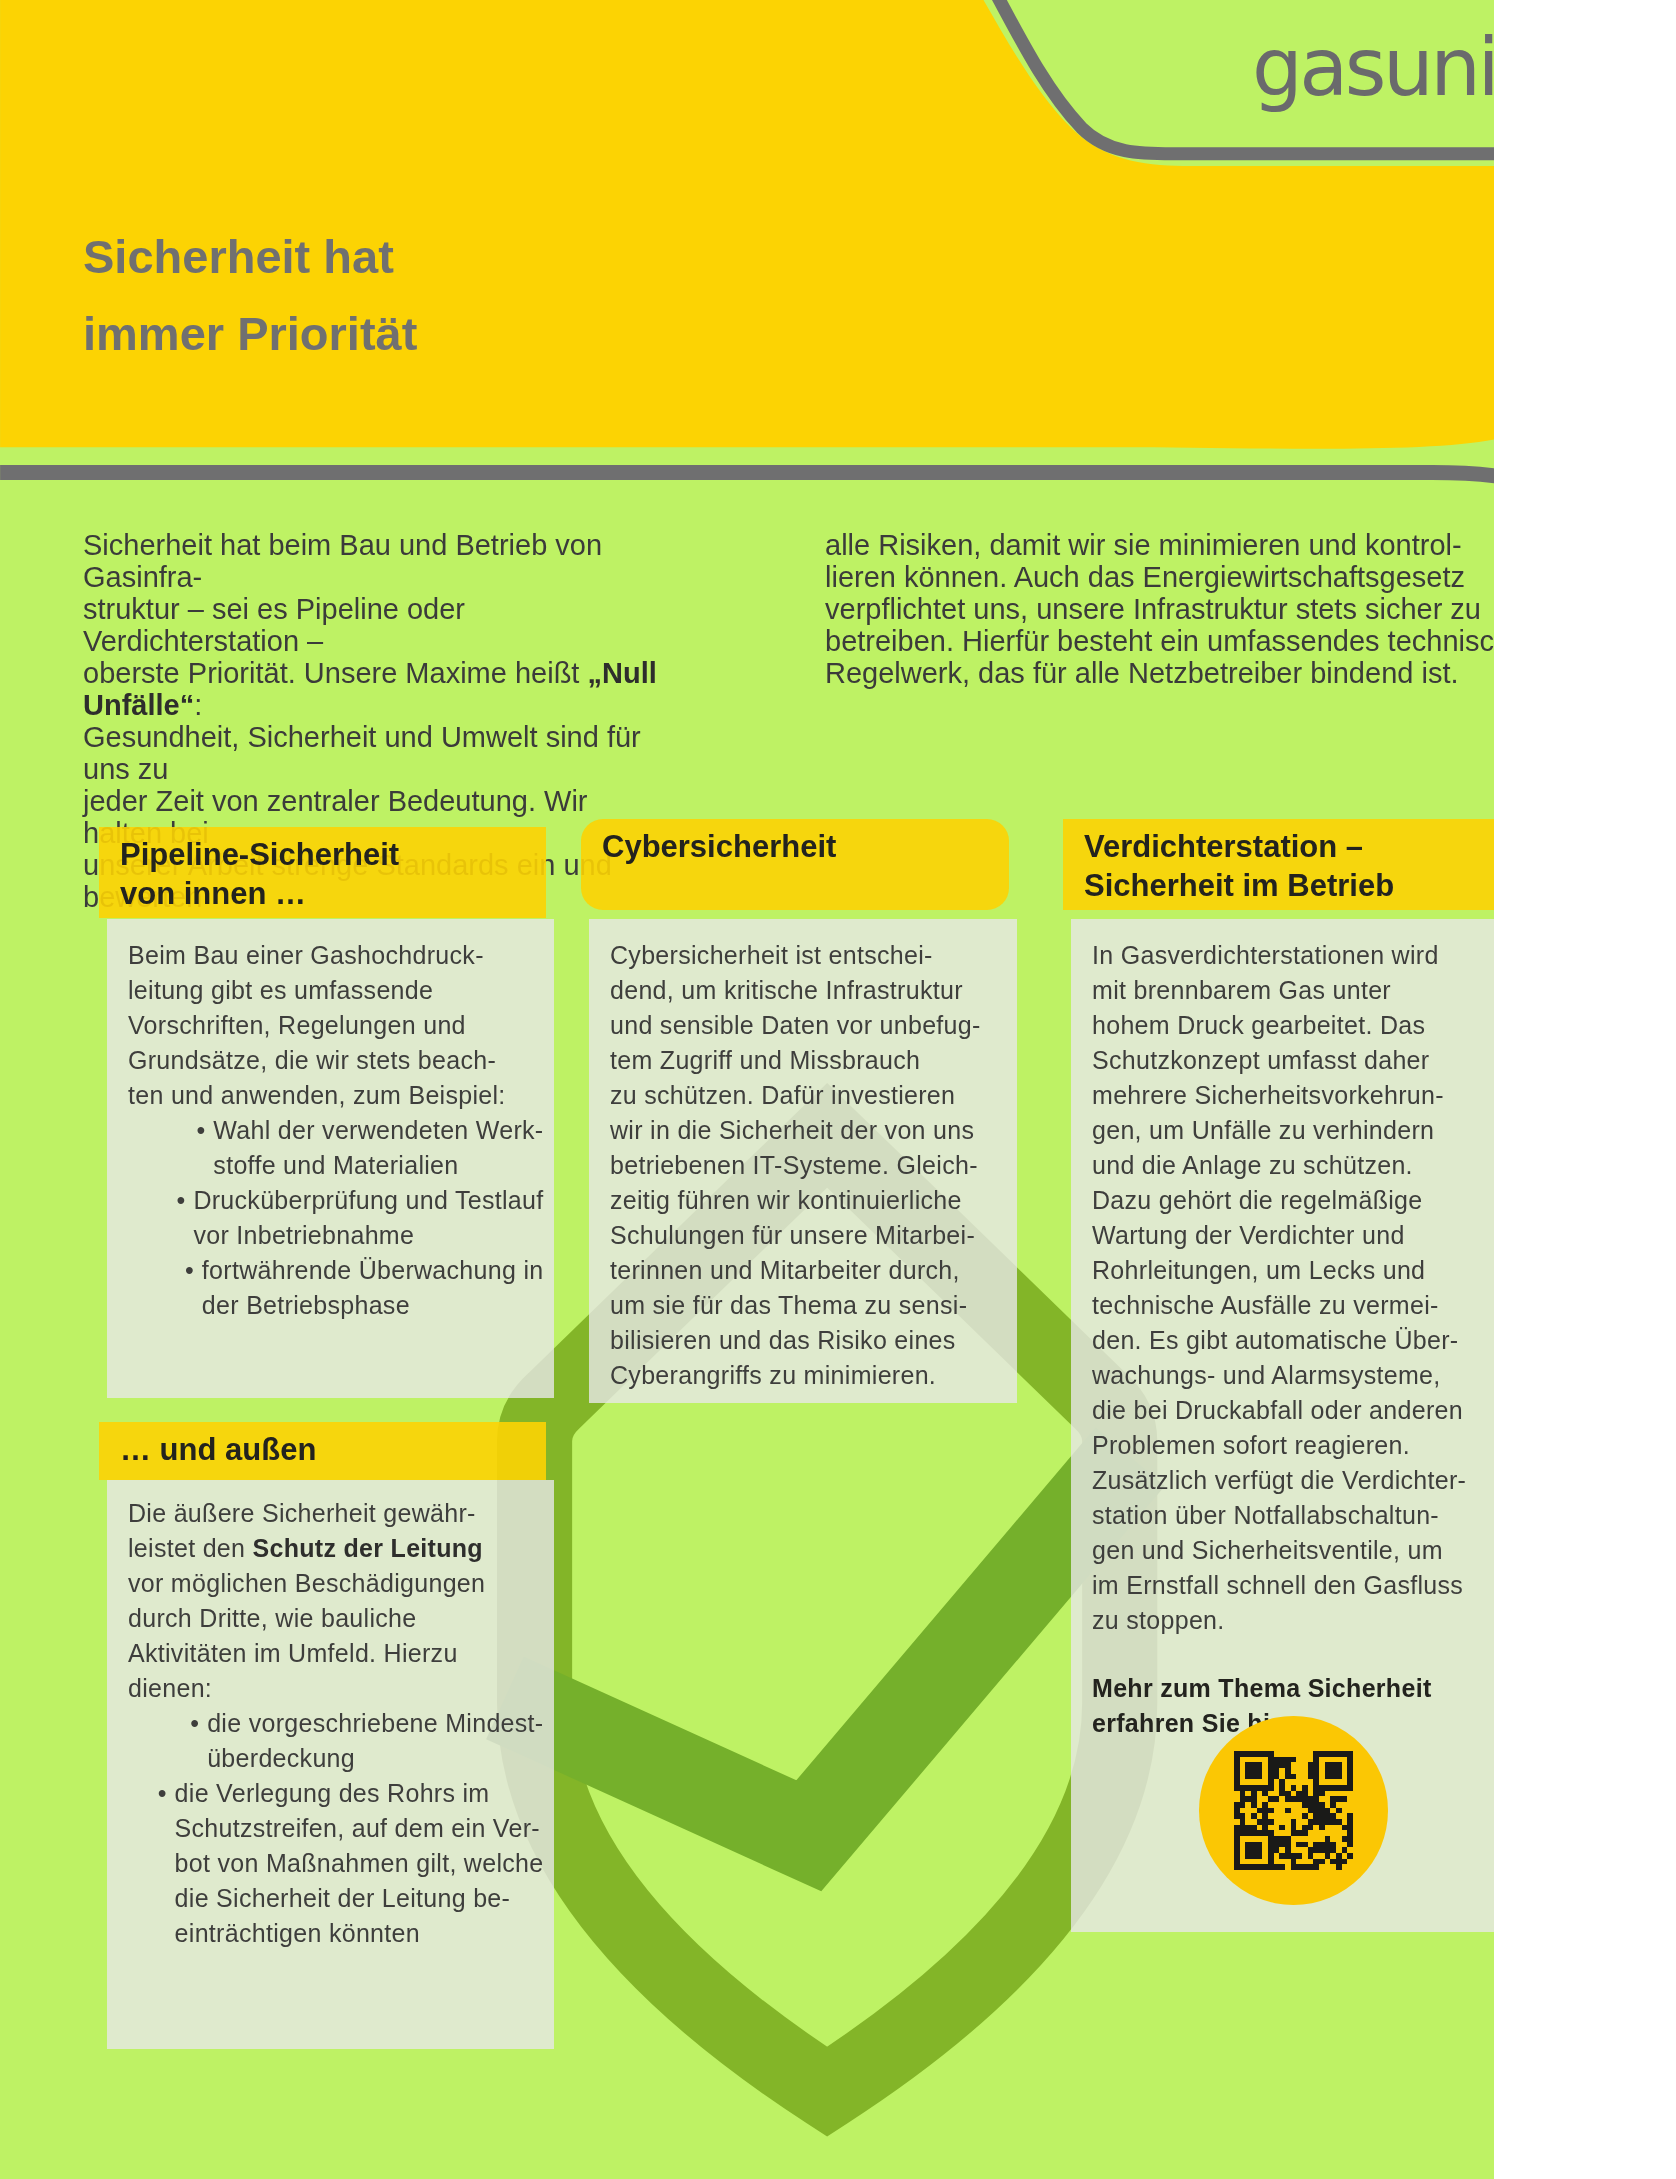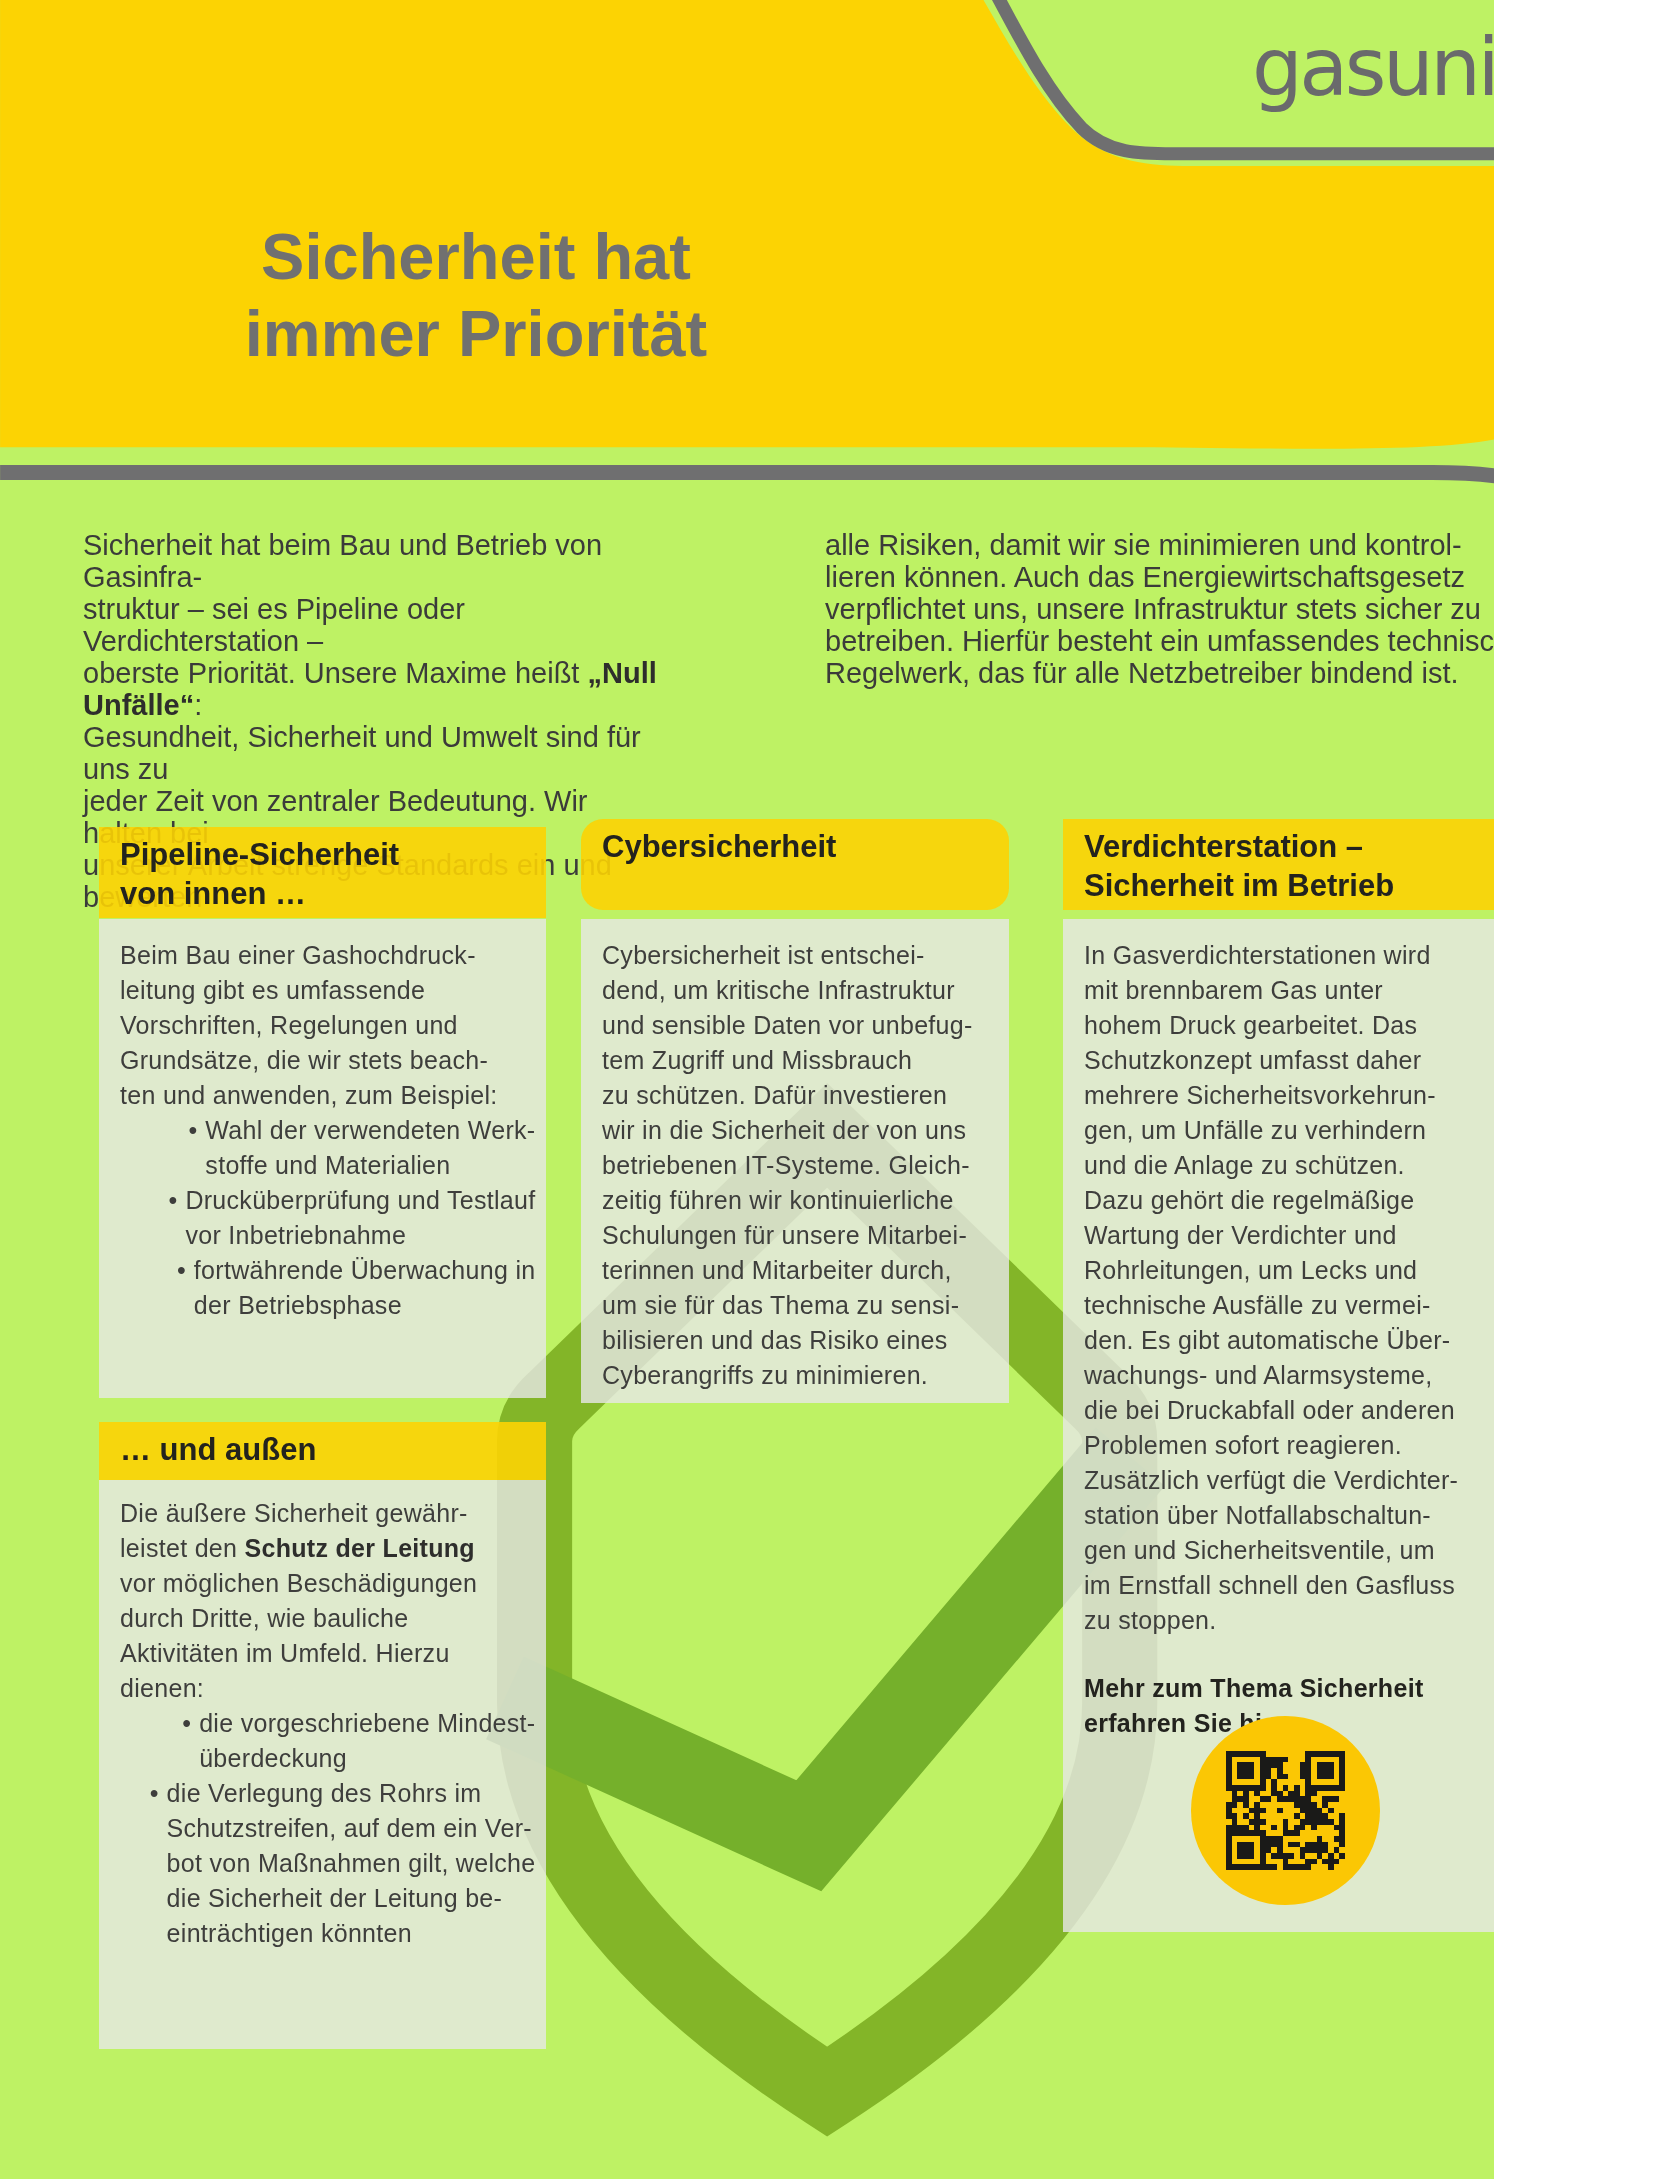--- a/index.html
+++ b/index.html
@@ -8,35 +8,35 @@
     overflow:hidden;font-family:"Liberation Sans",sans-serif;
   }
   svg.bg{position:absolute;left:0;top:0;width:1677px;height:2179px;}
   .logo{
     position:absolute;left:1252px;top:21px;width:367px;
     font-size:80px;font-weight:400;color:#6A6A6C;letter-spacing:-3.5px;
     font-family:"DejaVu Sans",sans-serif;
   }
   .title{
     position:absolute;left:83px;top:218px;width:786px;margin:0;
-    font-size:65px;line-height:77px;font-weight:bold;color:#707070;
-    white-space:pre-line;letter-spacing:0px;text-align:center;
+    font-size:47px;line-height:77px;font-weight:bold;color:#707070;
+    white-space:pre-line;letter-spacing:0px;
   }
   .intro{position:absolute;top:529px;font-size:29px;line-height:32px;color:#3B3B3A;}
   .intro-left{left:83px;width:576px;}
   .intro-right{left:825px;width:716px;}
   .ws{white-space:pre-line;}
   .chead{
     position:absolute;background:rgba(252,211,3,0.9);color:#23231E;
     font-weight:bold;font-size:31px;line-height:39px;
     box-sizing:border-box;padding:7.9px 8.7px 0 21px;white-space:pre-line;
   }
   .panel{
     position:absolute;background:rgba(231,231,231,0.8);box-sizing:border-box;
-    font-size:25px;line-height:35px;color:#3E3E3C;letter-spacing:0.3px;
+    font-size:25px;line-height:35px;color:#3E3E3C;letter-spacing:0.3px;margin-left:8px;
   }
   .panel .inner{padding:19px 10.5px 0 21px;}
   .bullet{display:flex;justify-content:flex-end;}
   .bullet::before{content:"•";flex:0 0 auto;padding-right:7.9px;}
   .more{font-weight:bold;color:#23231E;margin-top:33px;}
   .qr-circle{
     position:absolute;left:128px;top:797px;width:189px;height:189px;
     border-radius:50%;background:#FBC704;
     display:flex;align-items:center;justify-content:center;
   }

